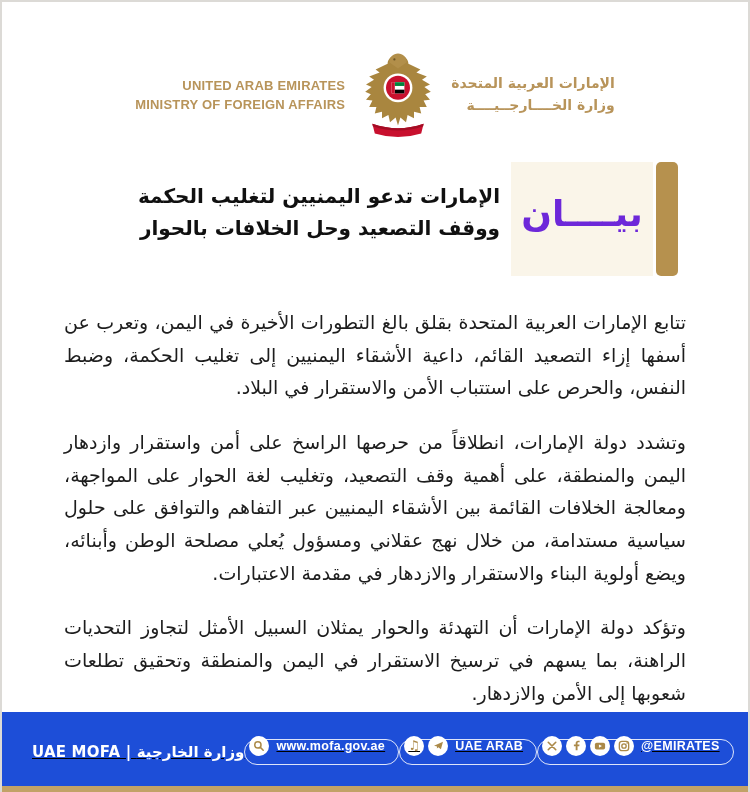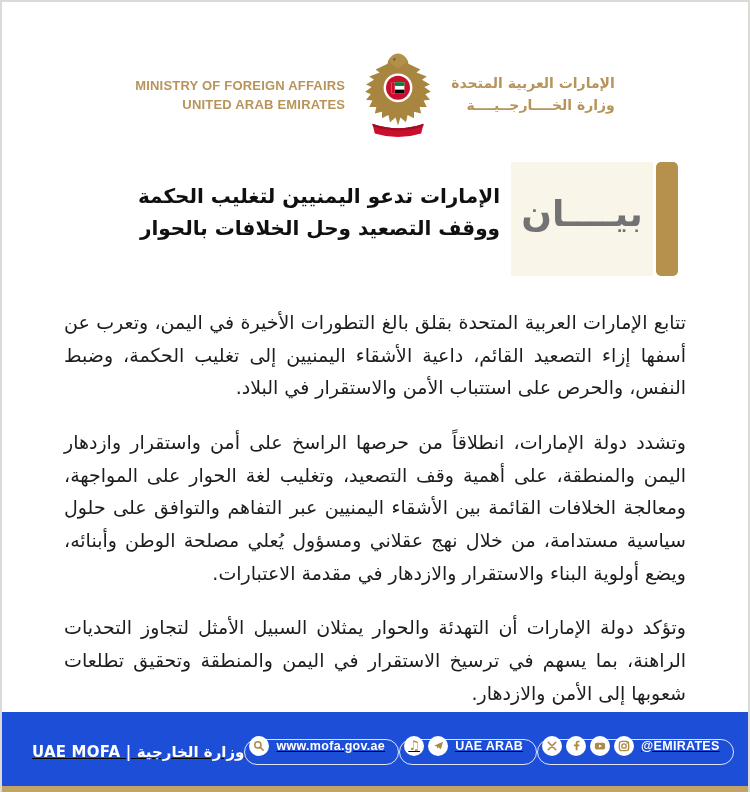--- a/index.html
+++ b/index.html
@@ -26,21 +26,21 @@
   .banner{position:relative;height:118px;margin-top:22px;}
   .banner-bar{
     position:absolute;top:0;right:70px;width:22px;height:114px;
     background:#b6914e;border-radius:5px;
   }
   .banner-box{
     position:absolute;top:0;right:95px;width:142px;height:114px;
     background:#faf5e9;display:flex;align-items:center;justify-content:center;
   }
   .banner-label{
-    color:#737373;font-size:36px;font-weight:bold;direction:rtl;line-height:1;
+    color:#6d28d9;font-size:36px;font-weight:bold;direction:rtl;line-height:1;
     padding-bottom:10px;
   }
   .headline{
     position:absolute;top:18px;right:248px;width:424px;margin:0;
     direction:rtl;color:#101010;
     font-size:20px;font-weight:bold;line-height:1.6;
   }
   
   .body-text{padding:26px 62px 0 62px;}
   .body-text p{
@@ -79,22 +79,22 @@
   .circ svg{display:block;}
   .icon-note{font-size:13px;}
 </style>
 </head>
 <body>
 
 <div class="page">
 
   <header class="masthead">
     <div class="mast-en">
+      <div>UNITED ARAB EMIRATES</div>
       <div>MINISTRY OF FOREIGN AFFAIRS</div>
-      <div>UNITED ARAB EMIRATES</div>
     </div>
 
     <div class="emblem">
       <svg viewBox="0 0 100 112" width="80" height="90" aria-hidden="true">
 
         <path d="M50 6 C58 6 63 11 63 17
                  L78 24 L73 28 L86 33 L80 37 L90 43 L83 46 L91 52 L84 55 L90 62 L82 63 L86 71 L77 71 L79 79 L70 77 L70 85 L62 81 L60 90 L53 84 L50 94 L47 84 L40 90 L38 81 L30 85 L30 77 L21 79 L23 71 L14 71 L18 63 L10 62 L16 55 L9 52 L17 46 L10 43 L20 37 L14 33 L27 28 L22 24 L37 17
                  C37 11 42 6 50 6 Z" fill="#a9863f"></path>
 
         <path d="M50 4 C56 4 61 9 61 15 L50 23 L39 15 C39 9 44 4 50 4 Z" fill="#b28f4a"></path>

